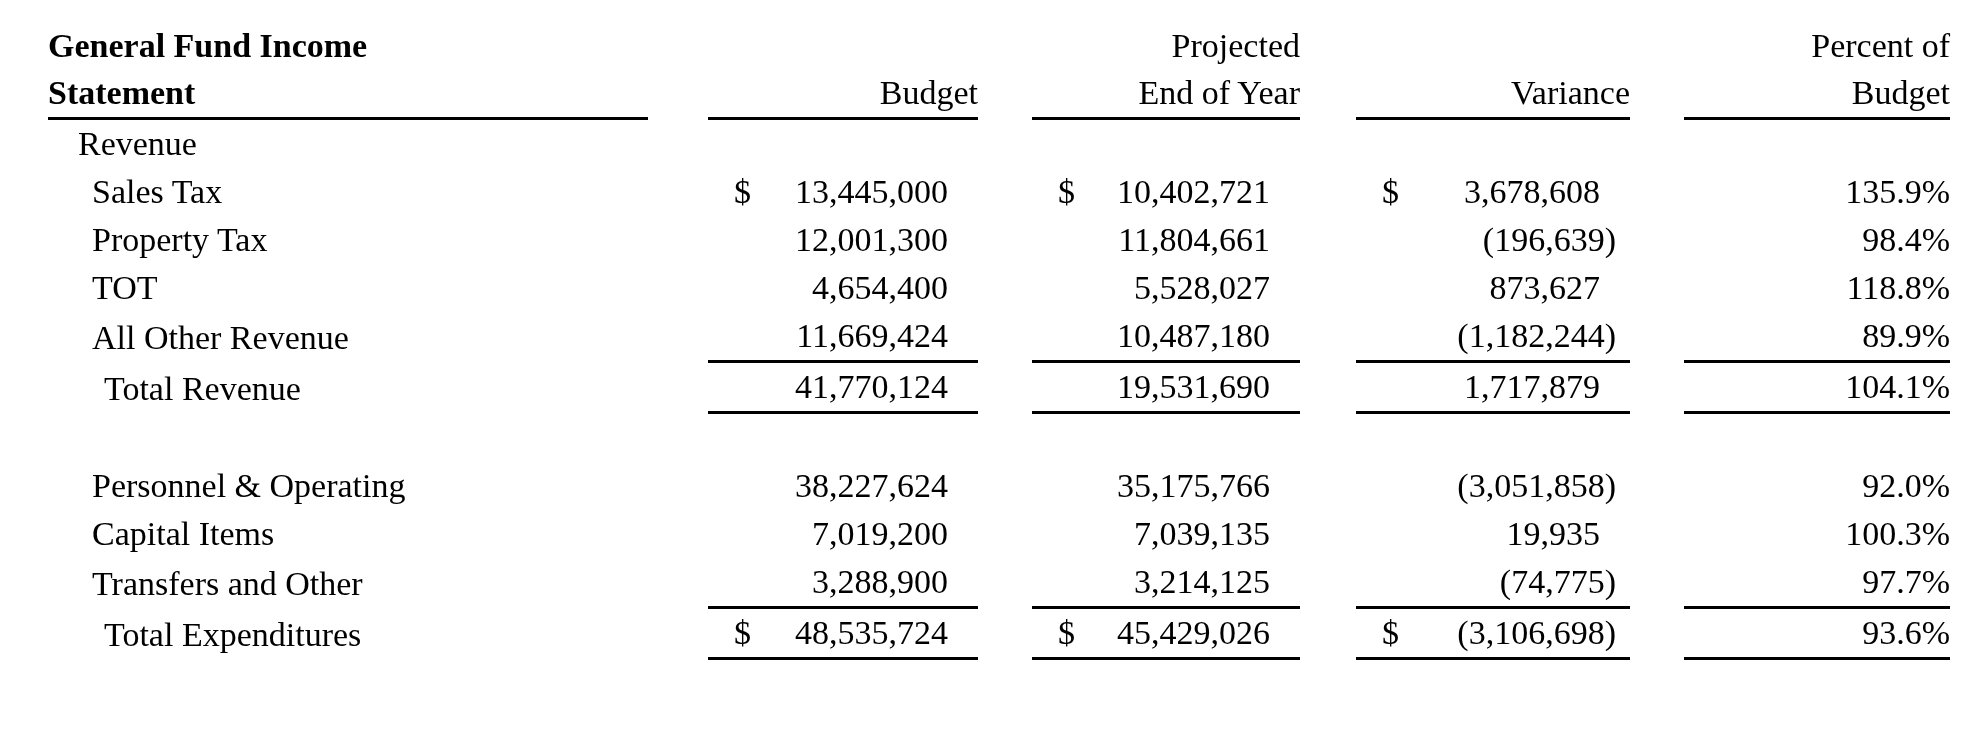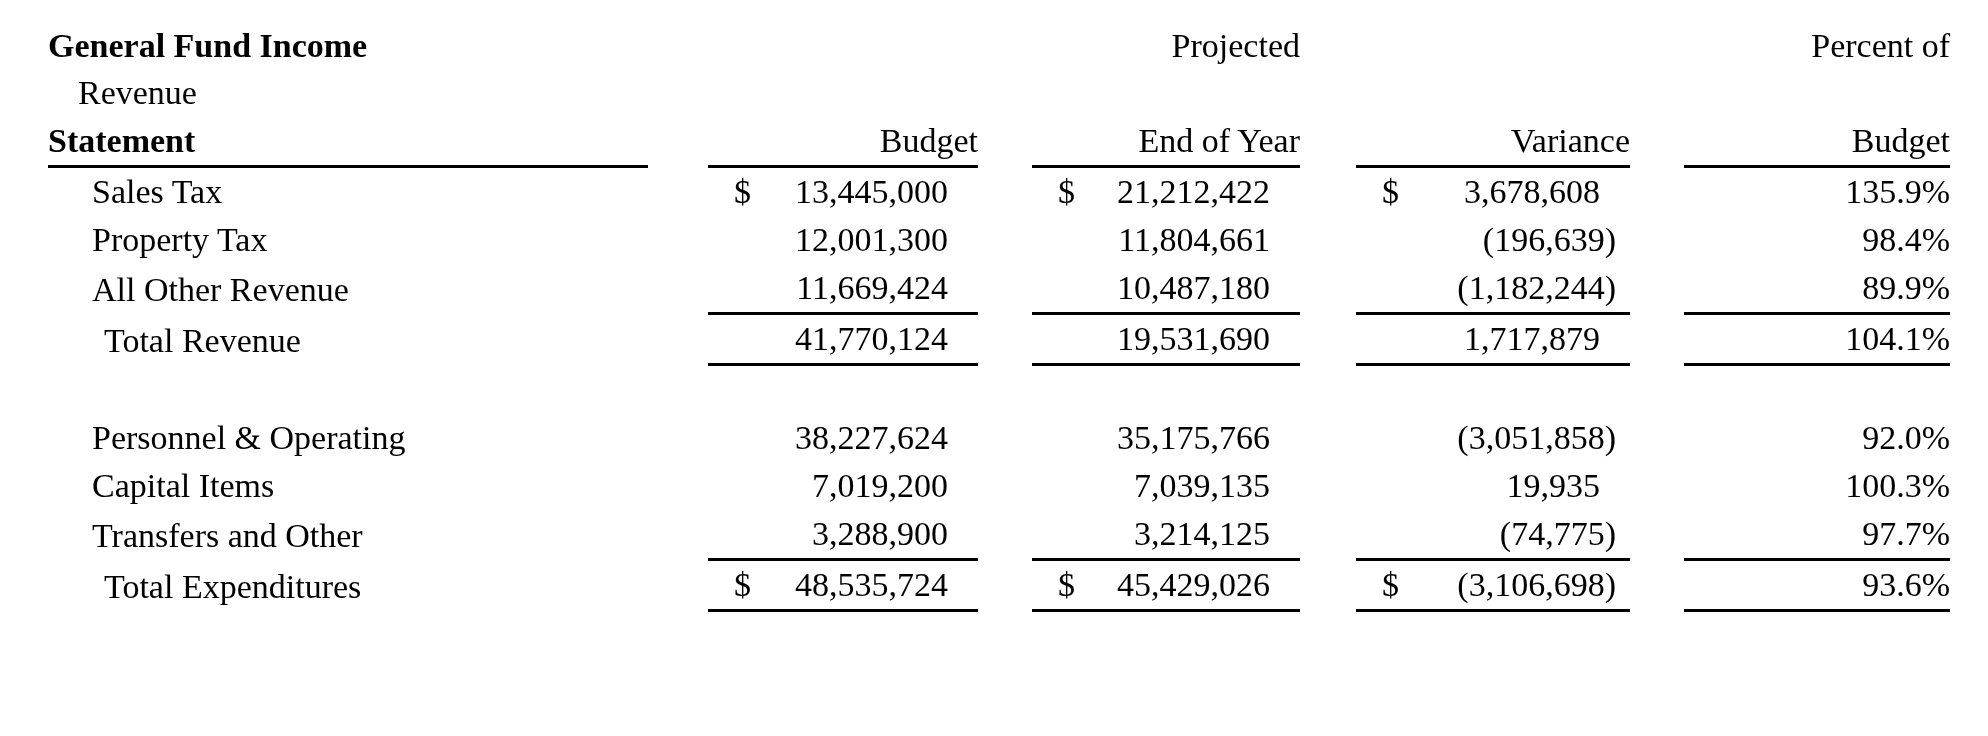--- a/index.html
+++ b/index.html
@@ -73,57 +73,57 @@
       <td class="center"></td>
       <td></td>
       <td class="center">Projected</td>
       <td></td>
       <td class="center"></td>
       <td></td>
       <td class="center">Percent of</td>
     </tr>
 
     <tr>
+      <td class="bold rule">Statement</td>
+      <td></td>
+      <td class="center rule">Budget</td>
+      <td></td>
+      <td class="center rule">End of Year</td>
+      <td></td>
+      <td class="center rule">Variance</td>
+      <td></td>
+      <td class="center rule">Budget</td>
+    </tr>
+
+    <tr>
       <td class="lbl-section">Revenue</td>
       <td></td>
           <td></td>
           <td></td>
           <td></td>
           <td></td>
           <td></td>
           <td></td>
           <td></td>
     </tr>
 
     <tr>
-      <td class="bold rule">Statement</td>
-      <td></td>
-      <td class="center rule">Budget</td>
-      <td></td>
-      <td class="center rule">End of Year</td>
-      <td></td>
-      <td class="center rule">Variance</td>
-      <td></td>
-      <td class="center rule">Budget</td>
-    </tr>
-
-    <tr>
       <td class="lbl-item">Sales Tax</td>
       <td></td>
       <td>
             <div class="money">
               <span>$</span>
               <span>13,445,000</span>
             </div>
           </td>
       <td></td>
       <td>
             <div class="money">
               <span>$</span>
-              <span>21,212,422</span>
+              <span>10,402,721</span>
             </div>
           </td>
       <td></td>
       <td>
             <div class="money">
               <span>$</span>
               <span>3,678,608</span>
             </div>
           </td>
       <td></td>
@@ -150,20 +150,46 @@
       <td>
             <div class="money neg">
               <span></span>
               <span>(196,639)</span>
             </div>
           </td>
       <td></td>
       <td class="center">98.4%</td>
     </tr>
 
+    <tr>
+      <td class="lbl-item">TOT</td>
+      <td></td>
+      <td>
+            <div class="money">
+              <span></span>
+              <span>4,654,400</span>
+            </div>
+          </td>
+      <td></td>
+      <td>
+            <div class="money">
+              <span></span>
+              <span>5,528,027</span>
+            </div>
+          </td>
+      <td></td>
+      <td>
+            <div class="money">
+              <span></span>
+              <span>873,627</span>
+            </div>
+          </td>
+      <td></td>
+      <td class="center">118.8%</td>
+    </tr>
 
     <tr>
       <td class="lbl-item">All Other Revenue</td>
       <td></td>
       <td class="rule">
             <div class="money">
               <span></span>
               <span>11,669,424</span>
             </div>
           </td>

